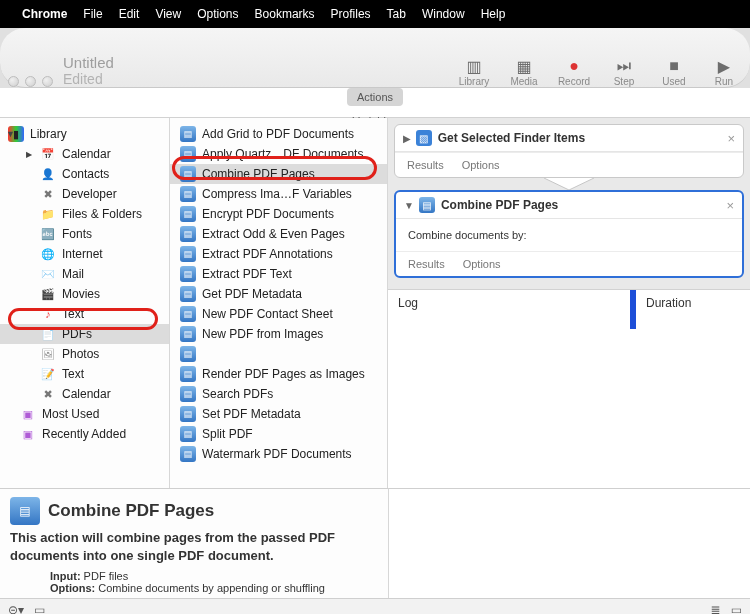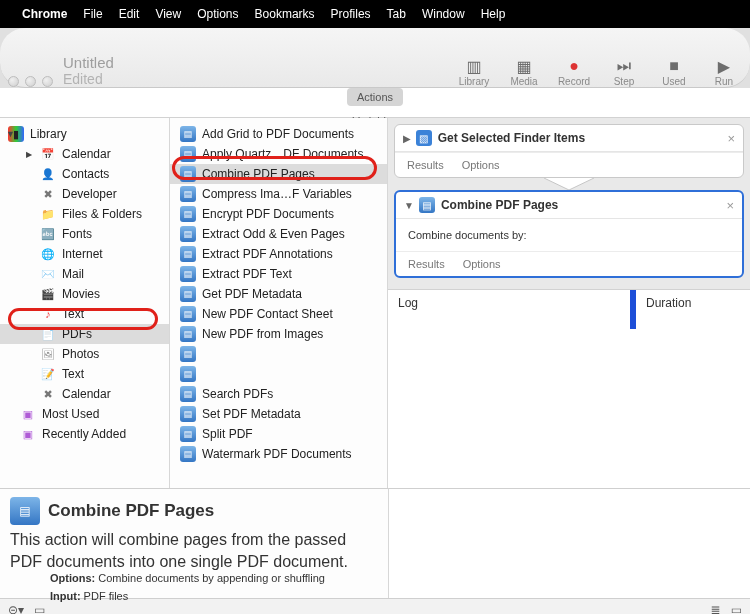--- a/index.html
+++ b/index.html
@@ -72,21 +72,21 @@
   .logarea { height: 40px; background: #fff; border-top: 1px solid #d2d2d2; display: flex; font-size: 12px; color: #333; }
   .logarea .lc { flex: 1; padding: 6px 10px; }
   .logarea .lc + .lc { border-left: 6px solid #1d4ed8; flex: 0 0 120px; }
   .logcontent { flex: 1; background: #fff; }
 
   
   .infopanel { border-top: 1px solid #cfcfcf; background: #fdfdfd; padding: 8px 10px; height: 110px; font-size: 12px; color: #333; width: 388px; }
   .infopanel .it { display: flex; align-items: center; gap: 8px; margin-bottom: 4px; }
   .infopanel .iicn { width: 30px; height: 28px; background: linear-gradient(#7db5e8,#3476c4); border-radius: 4px; display: flex; align-items: center; justify-content: center; color: #fff; }
   .infopanel .ititle { font-size: 17px; font-weight: 700; }
-  .infopanel .idesc { font-size: 16px; color: #333; line-height: 1.35; }
+  .infopanel .idesc { font-size: 13px; color: #333; line-height: 1.35; font-weight: bold; }
   .infopanel .kv { font-size: 11px; padding-left: 40px; }
   .infopanel .kv b { font-weight: 600; }
 
   .bottompane { display: flex; }
   .bottompane .right { flex: 1; background: #fff; border-left: 1px solid #d7d7d7; border-top: 1px solid #cfcfcf; }
 
   
   .status { height: 22px; background: #f2f2f2; border-top: 1px solid #cfcfcf; display: flex; align-items: center; padding: 0 8px; gap: 10px; font-size: 12px; color: #555; }
   .status .sp { margin-left: auto; }
 
@@ -276,20 +276,21 @@
           </div>
           <div class="row">
             <span class="ri">▤</span>
             <span>New PDF from Images</span>
           </div>
           <div class="row">
             <span class="ri">▤</span>
           </div>
           <div class="row">
             <span class="ri">▤</span>
+            <span>Render PDF Pages as Images</span>
           </div>
           <div class="row">
             <span class="ri">▤</span>
             <span>Search PDFs</span>
           </div>
           <div class="row">
             <span class="ri">▤</span>
             <span>Set PDF Metadata</span>
           </div>
           <div class="row">
@@ -355,25 +356,25 @@
 <div class="hlred b"></div>
 </div>
 
 <div class="bottompane">
   <div class="infopanel">
     <div class="it">
       <span class="iicn">▤</span>
       <span class="ititle">Combine PDF Pages</span>
     </div>
     <div class="idesc">This action will combine pages from the passed PDF documents into one single PDF document.</div>
+    <div class="kv" style="margin-top:6px;">
+      <b>Input:</b><span> PDF files</span>
+    </div>
     <div class="kv">
       <b>Options:</b><span> Combine documents by appending or shuffling</span>
-    </div>
-    <div class="kv" style="margin-top:6px;">
-      <b>Input:</b><span> PDF files</span>
     </div>
   </div>
   <div class="right"></div>
 </div>
 
 <div class="status">
   <span>⊝▾</span>
   <span>▭</span>
   <span class="sp"></span>
   <span>≣</span>

